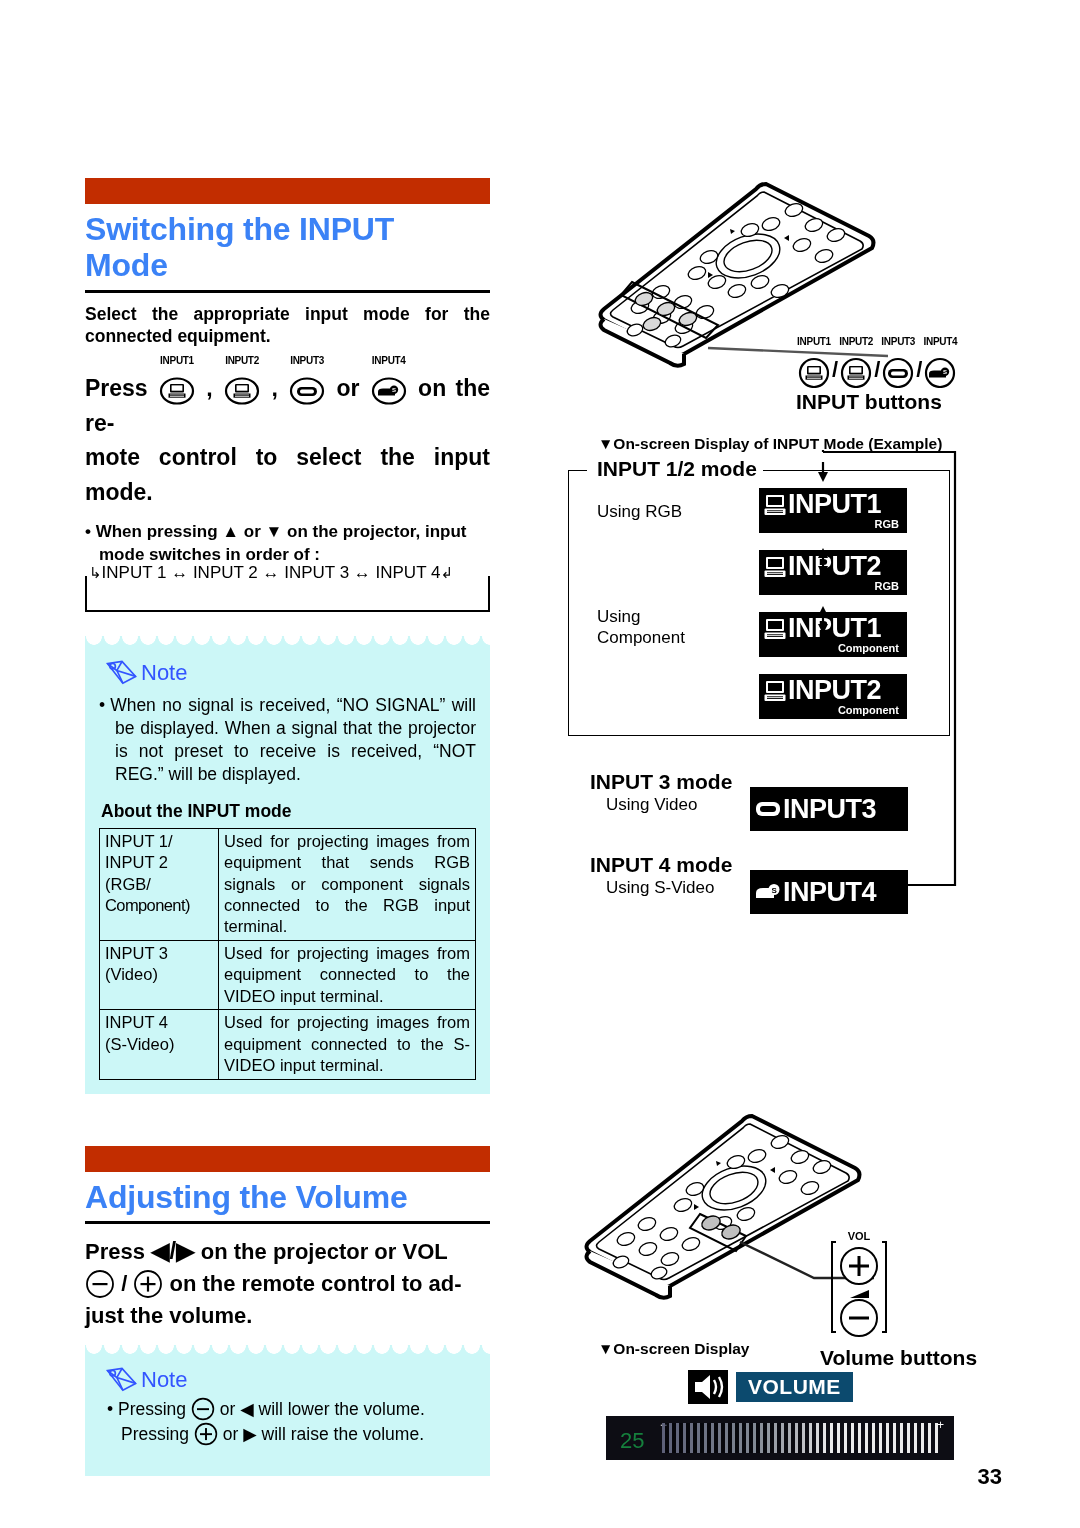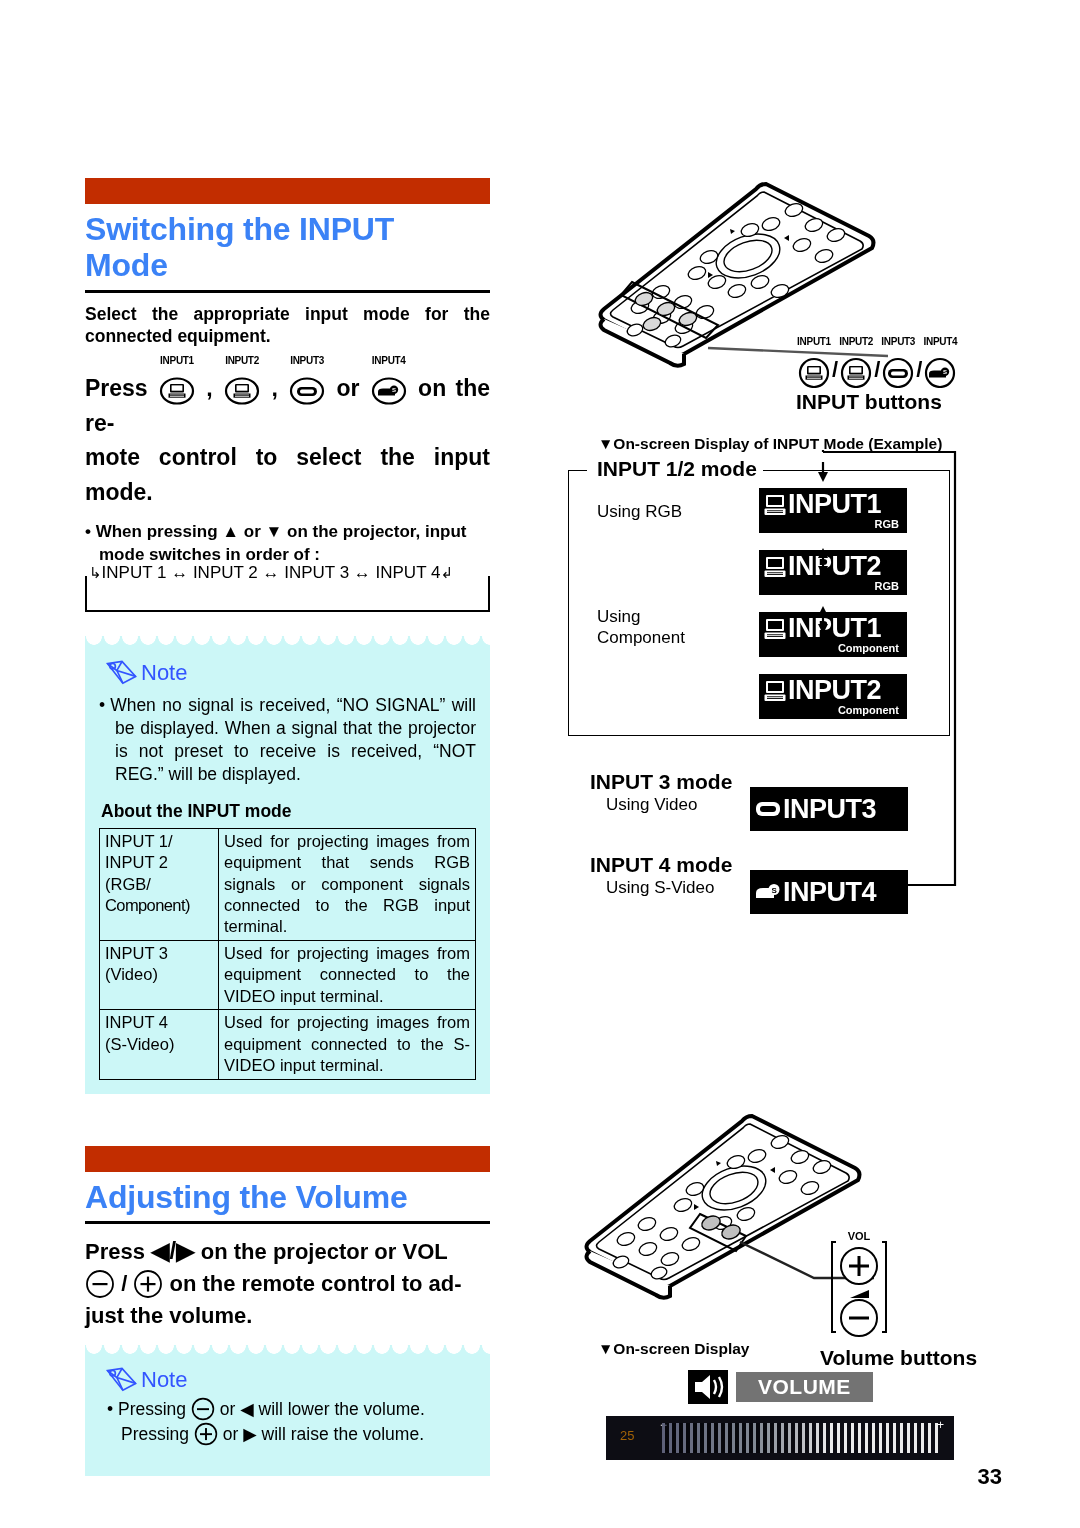--- a/index.html
+++ b/index.html
@@ -92,28 +92,28 @@
   .osdbox .sub{
     font-weight:bold;font-size:11px;text-align:right;line-height:1;margin-top:1px;
   }
   .modecap{font-weight:bold;font-size:21px;}
   .usingtxt{font-size:17px;}
 
   
   .volrow{display:flex;align-items:center;gap:8px;}
   .spk{background:#000;width:40px;height:34px;position:relative;}
   .voltag{
-    background:#737373;color:#fff;font-weight:bold;font-size:21px;
-    padding:3px 22px;letter-spacing:0.5px;
+    background:#0c4a6e;color:#fff;font-weight:bold;font-size:21px;
+    padding:3px 12px;letter-spacing:0.5px;
   }
   .volbar{
     background:#0d0d14;width:348px;height:44px;position:relative;margin-top:6px;
   }
   .volbar .num{
-    position:absolute;left:14px;top:12px;color:#a16207;font-size:13px;
+    position:absolute;left:14px;top:12px;color:#15803d;font-size:22px;
   }
   .volbar .ticks{
     position:absolute;left:56px;top:7px;right:14px;bottom:7px;
     background-image:repeating-linear-gradient(90deg,
        rgba(255,255,255,0.92) 0px, rgba(255,255,255,0.92) 3px,
        rgba(0,0,0,0) 3px, rgba(0,0,0,0) 7px);
   }
   .volbar .shade{
     position:absolute;left:56px;top:7px;right:14px;bottom:7px;
     background:linear-gradient(90deg, rgba(40,45,80,0.72) 0%, rgba(45,60,80,0.55) 33%,

